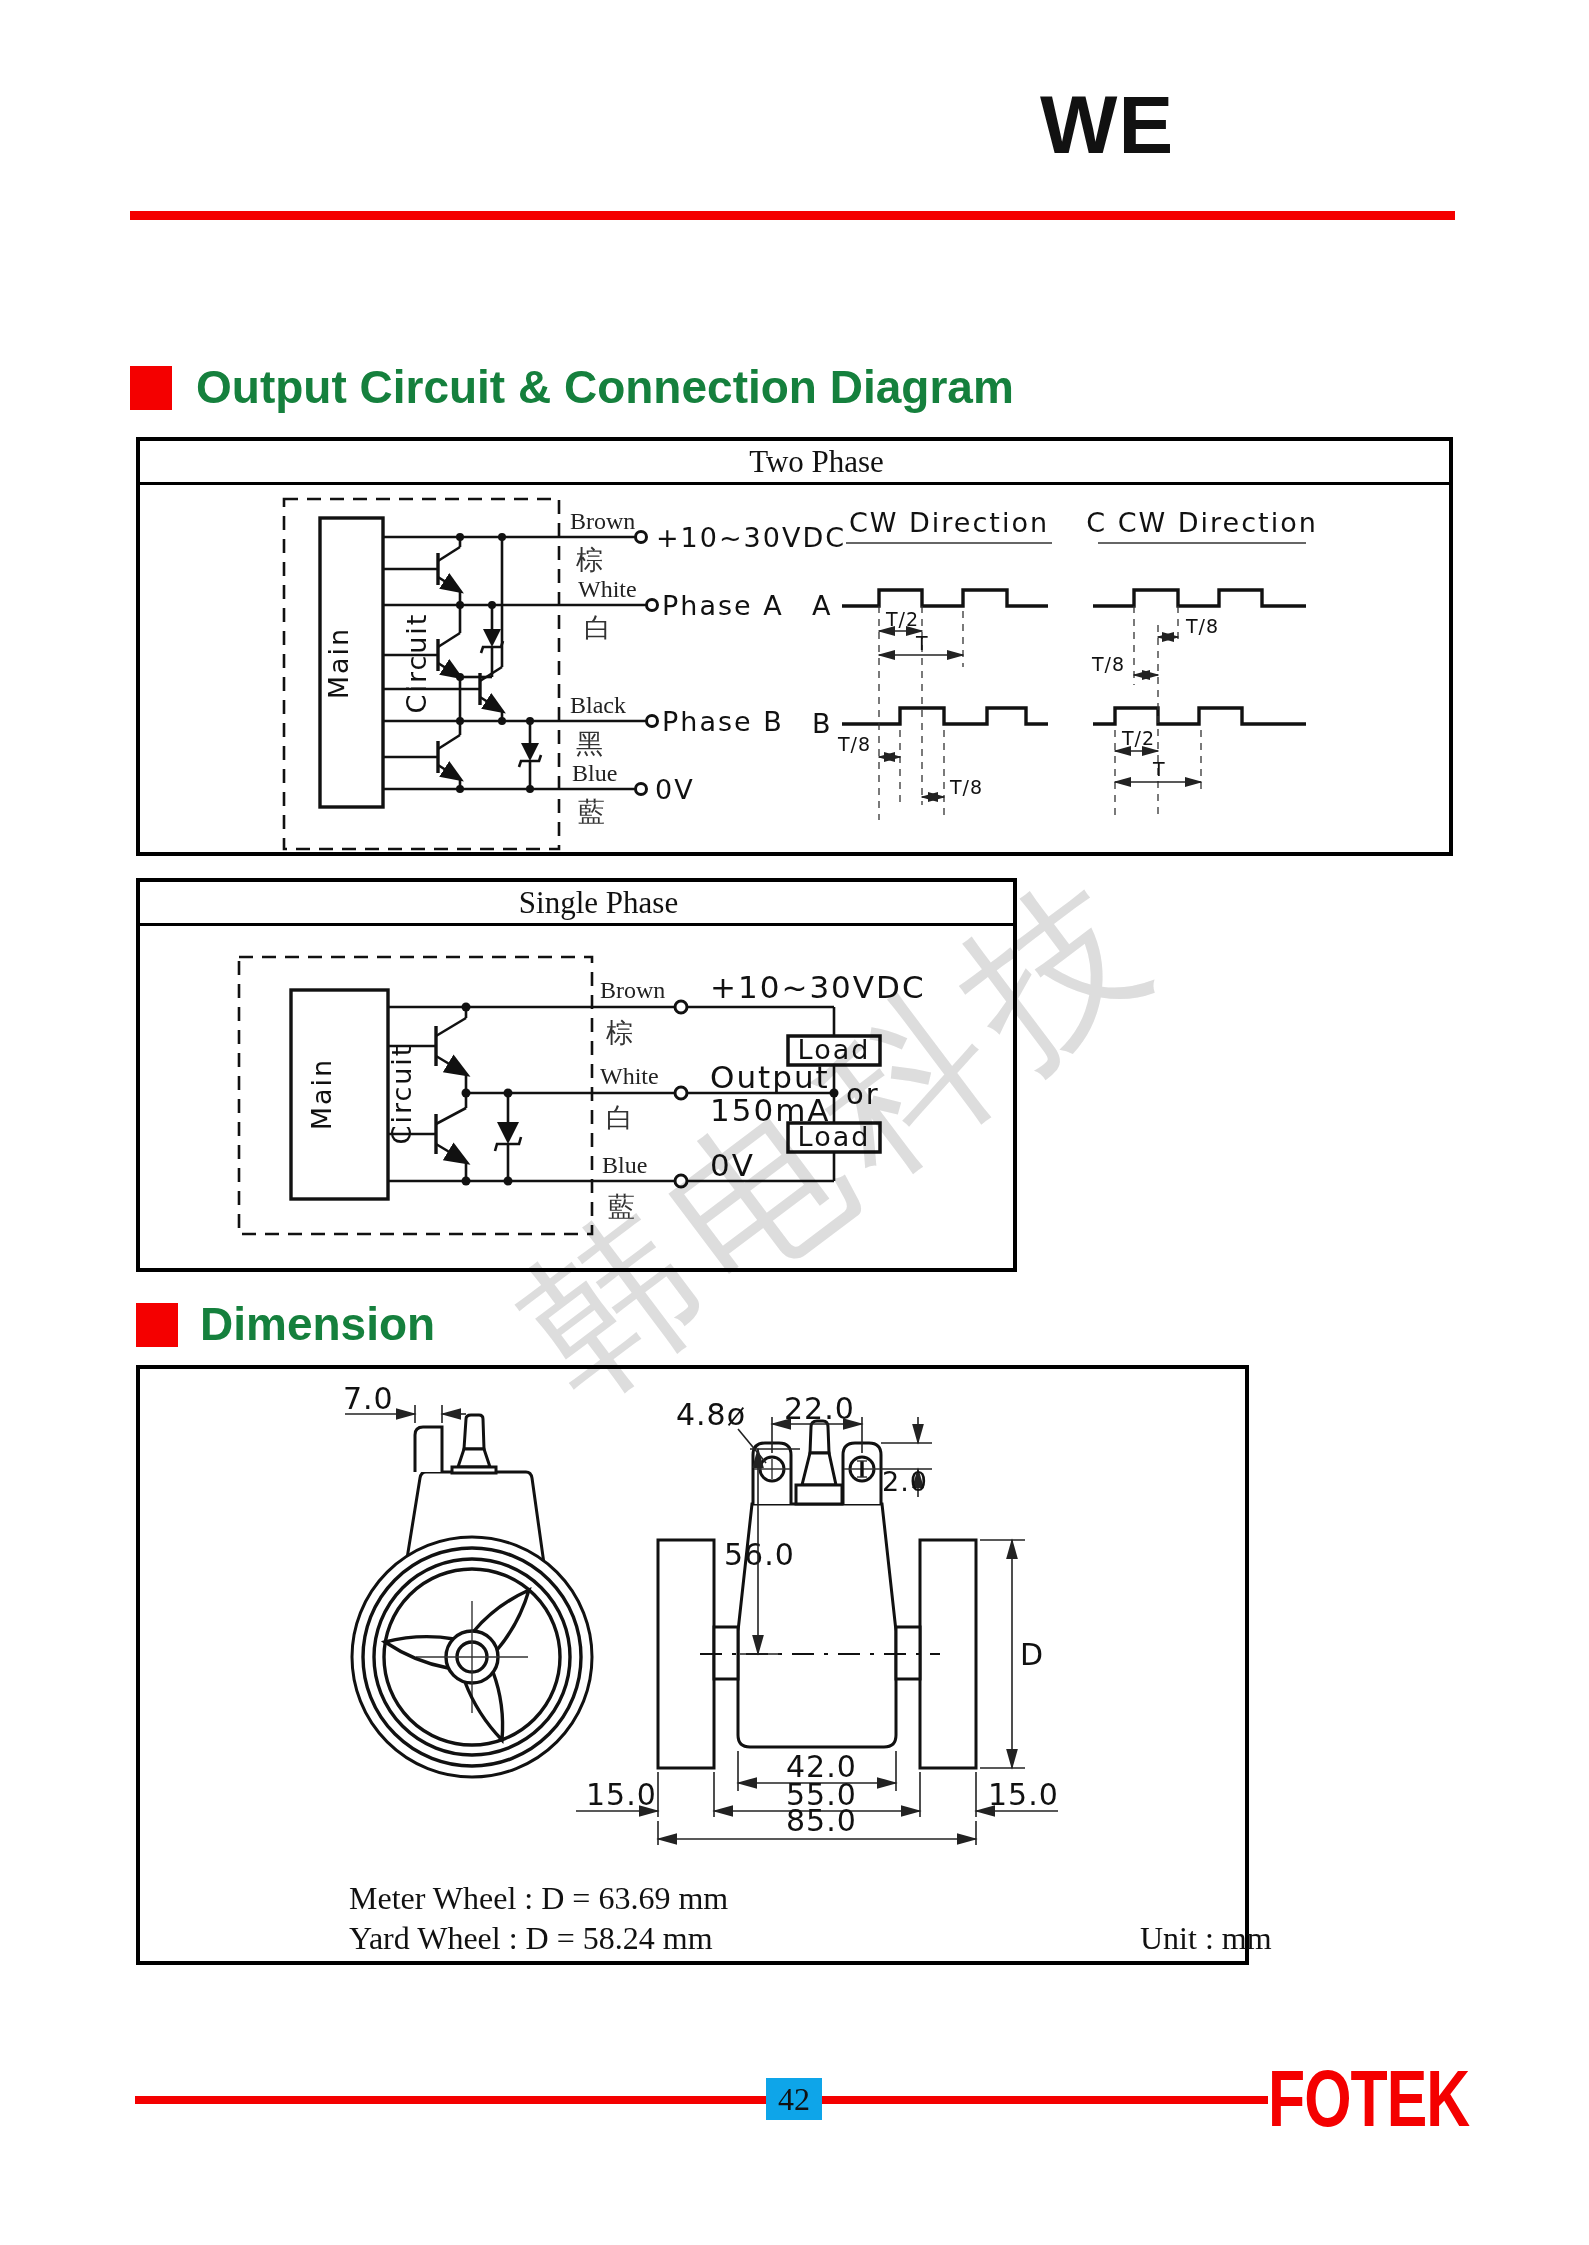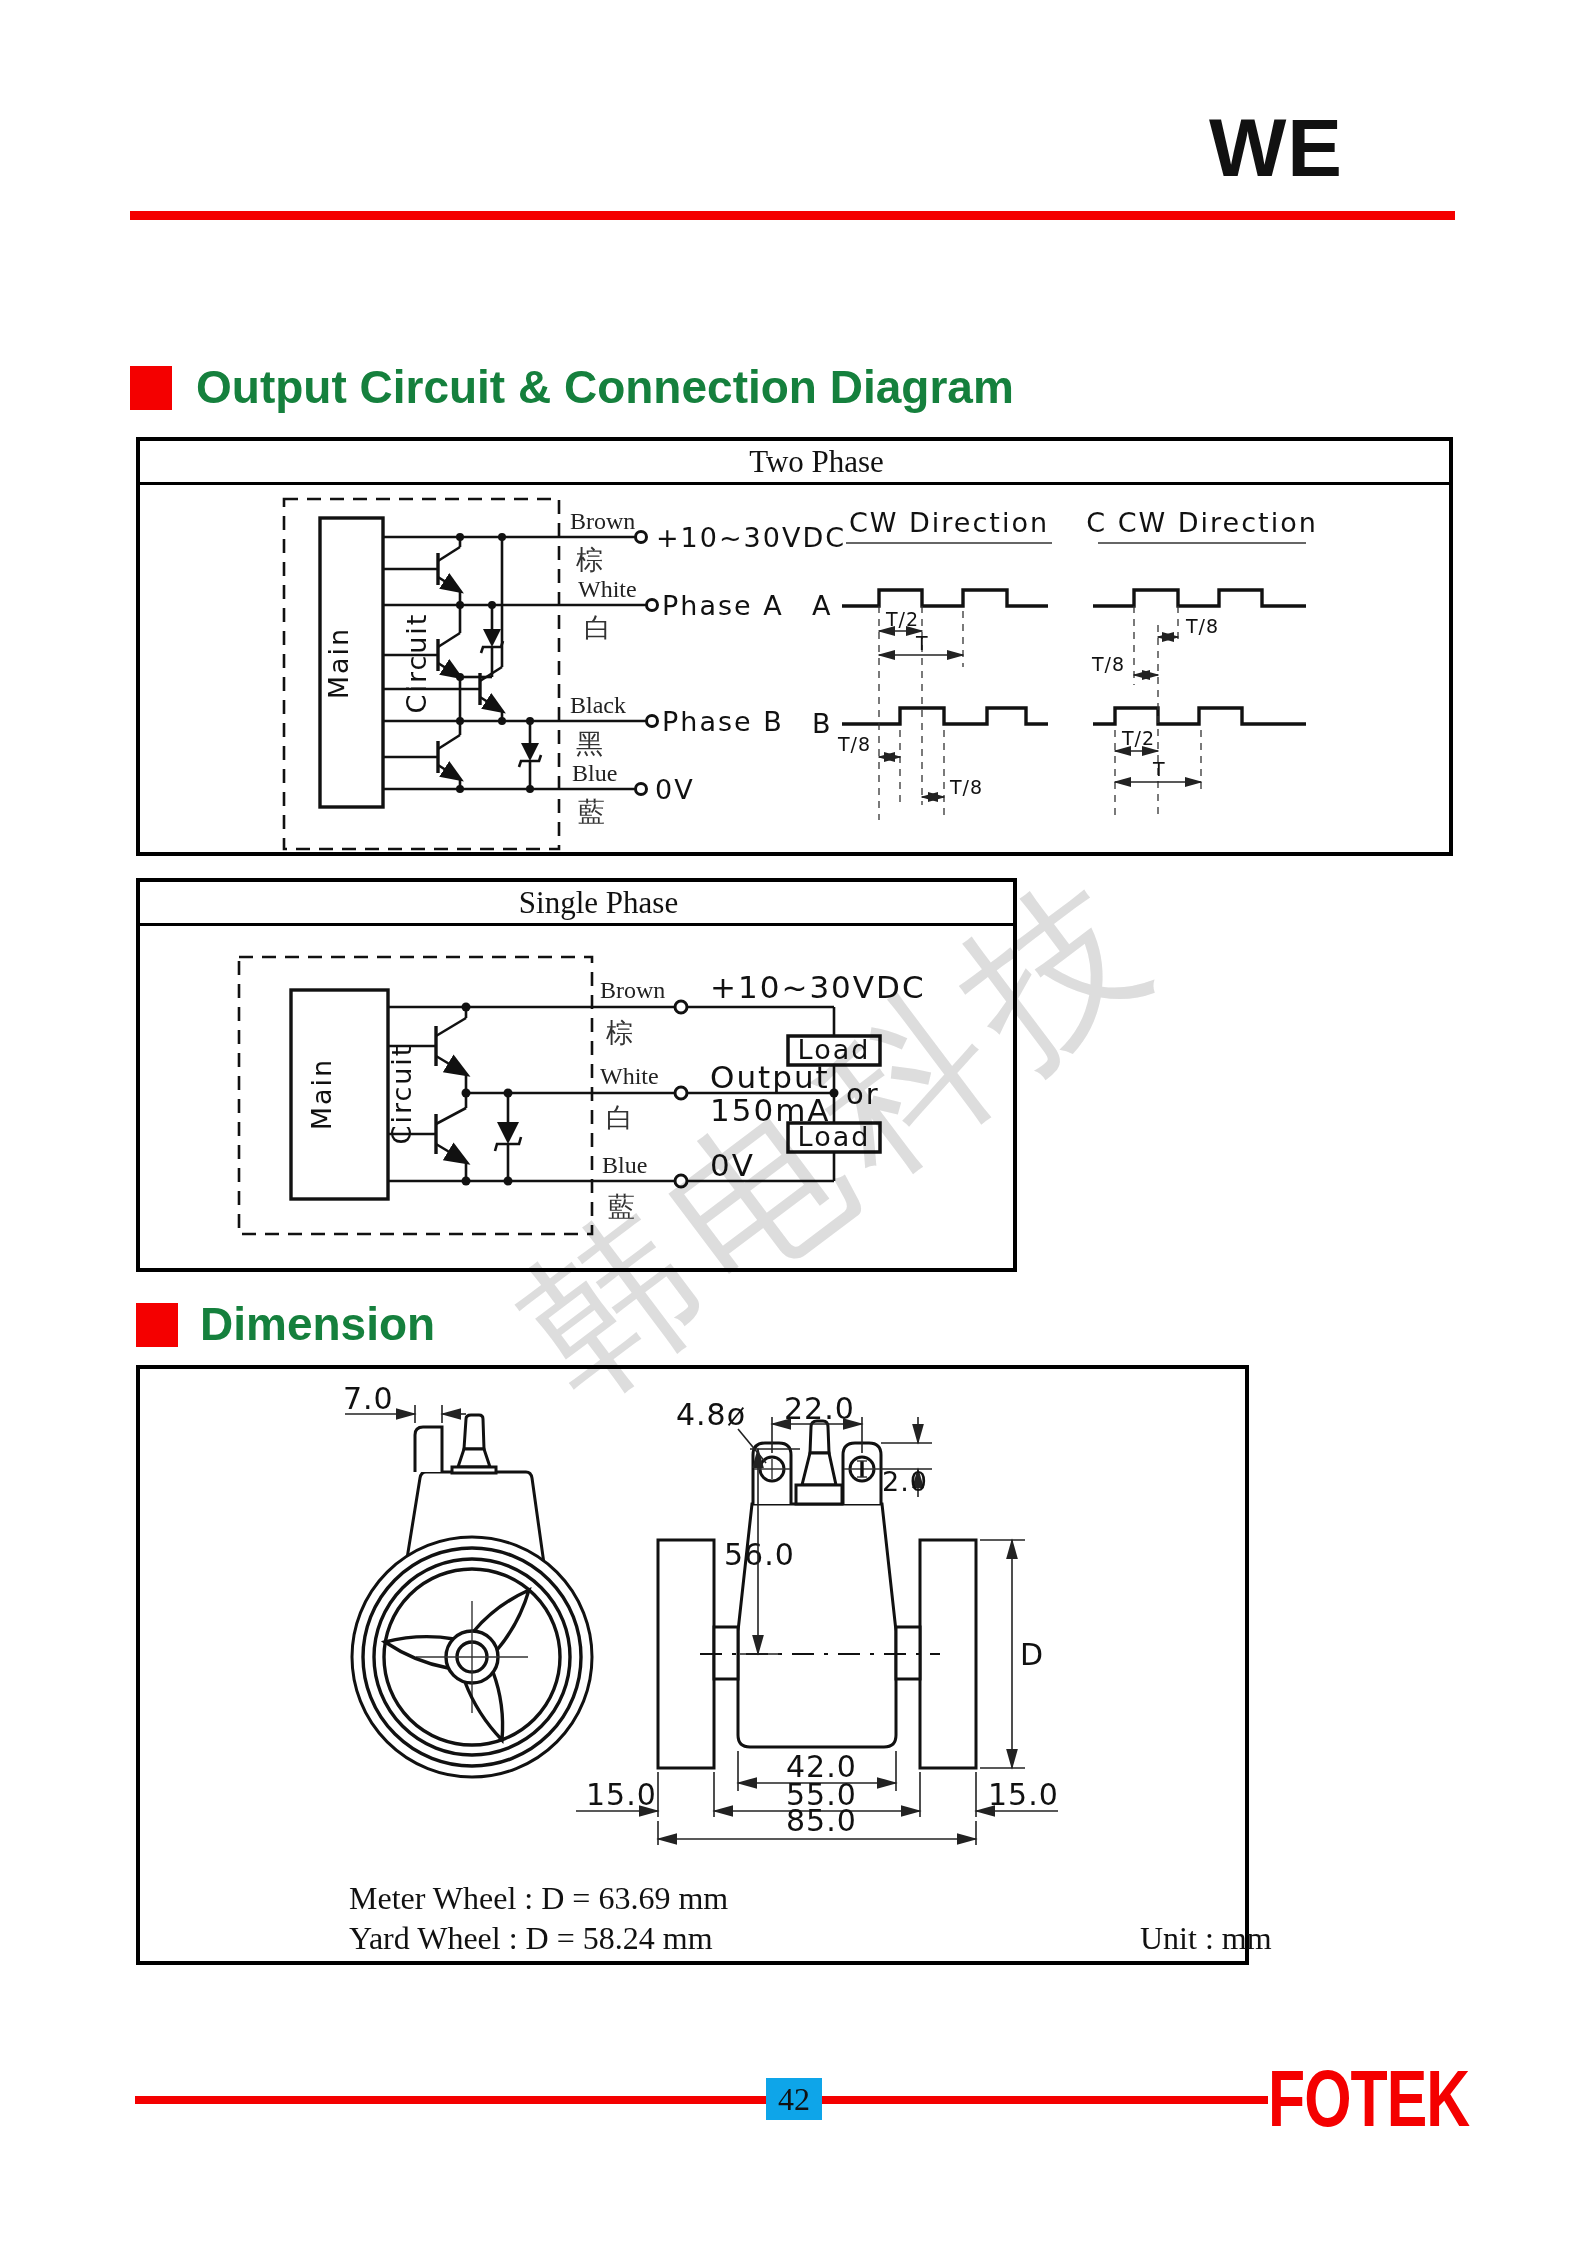--- a/index.html
+++ b/index.html
@@ -1,19 +1,19 @@
 <!DOCTYPE html>
 <html><head>
 <meta charset="utf-8">
 <style>
   html,body{margin:0;padding:0;background:#ffffff;}
   #page{position:relative;width:1589px;height:2245px;background:#fff;overflow:hidden;
         font-family:"Liberation Sans",sans-serif;color:#111;}
   
-  #brand{position:absolute;left:1084px;top:84px;width:410px;text-align:center;line-height:1;margin-top:23px;}
+  #brand{position:absolute;left:1040px;top:84px;width:410px;text-align:left;line-height:1;}
   #brand .we{font-size:82px;font-weight:bold;letter-spacing:1px;padding-right:26px;}
   #brand .series{font-size:52px;font-weight:bold;margin-top:-6px;}
   #topline{position:absolute;left:130px;top:211px;width:1325px;height:9px;background:#f40000;}
   
   .sq{position:absolute;width:42px;height:44px;background:#f40000;}
   .sec-title{position:absolute;font-size:46px;font-weight:bold;color:#15803d;letter-spacing:0px;white-space:nowrap;}
   
   .frame{position:absolute;border:4px solid #000;background:#fff;box-sizing:border-box;}
   .frame .bar{height:41px;border-bottom:3px solid #000;display:flex;align-items:center;justify-content:center;
               font-family:"Liberation Serif",serif;font-size:31px;padding-left:44px;}

